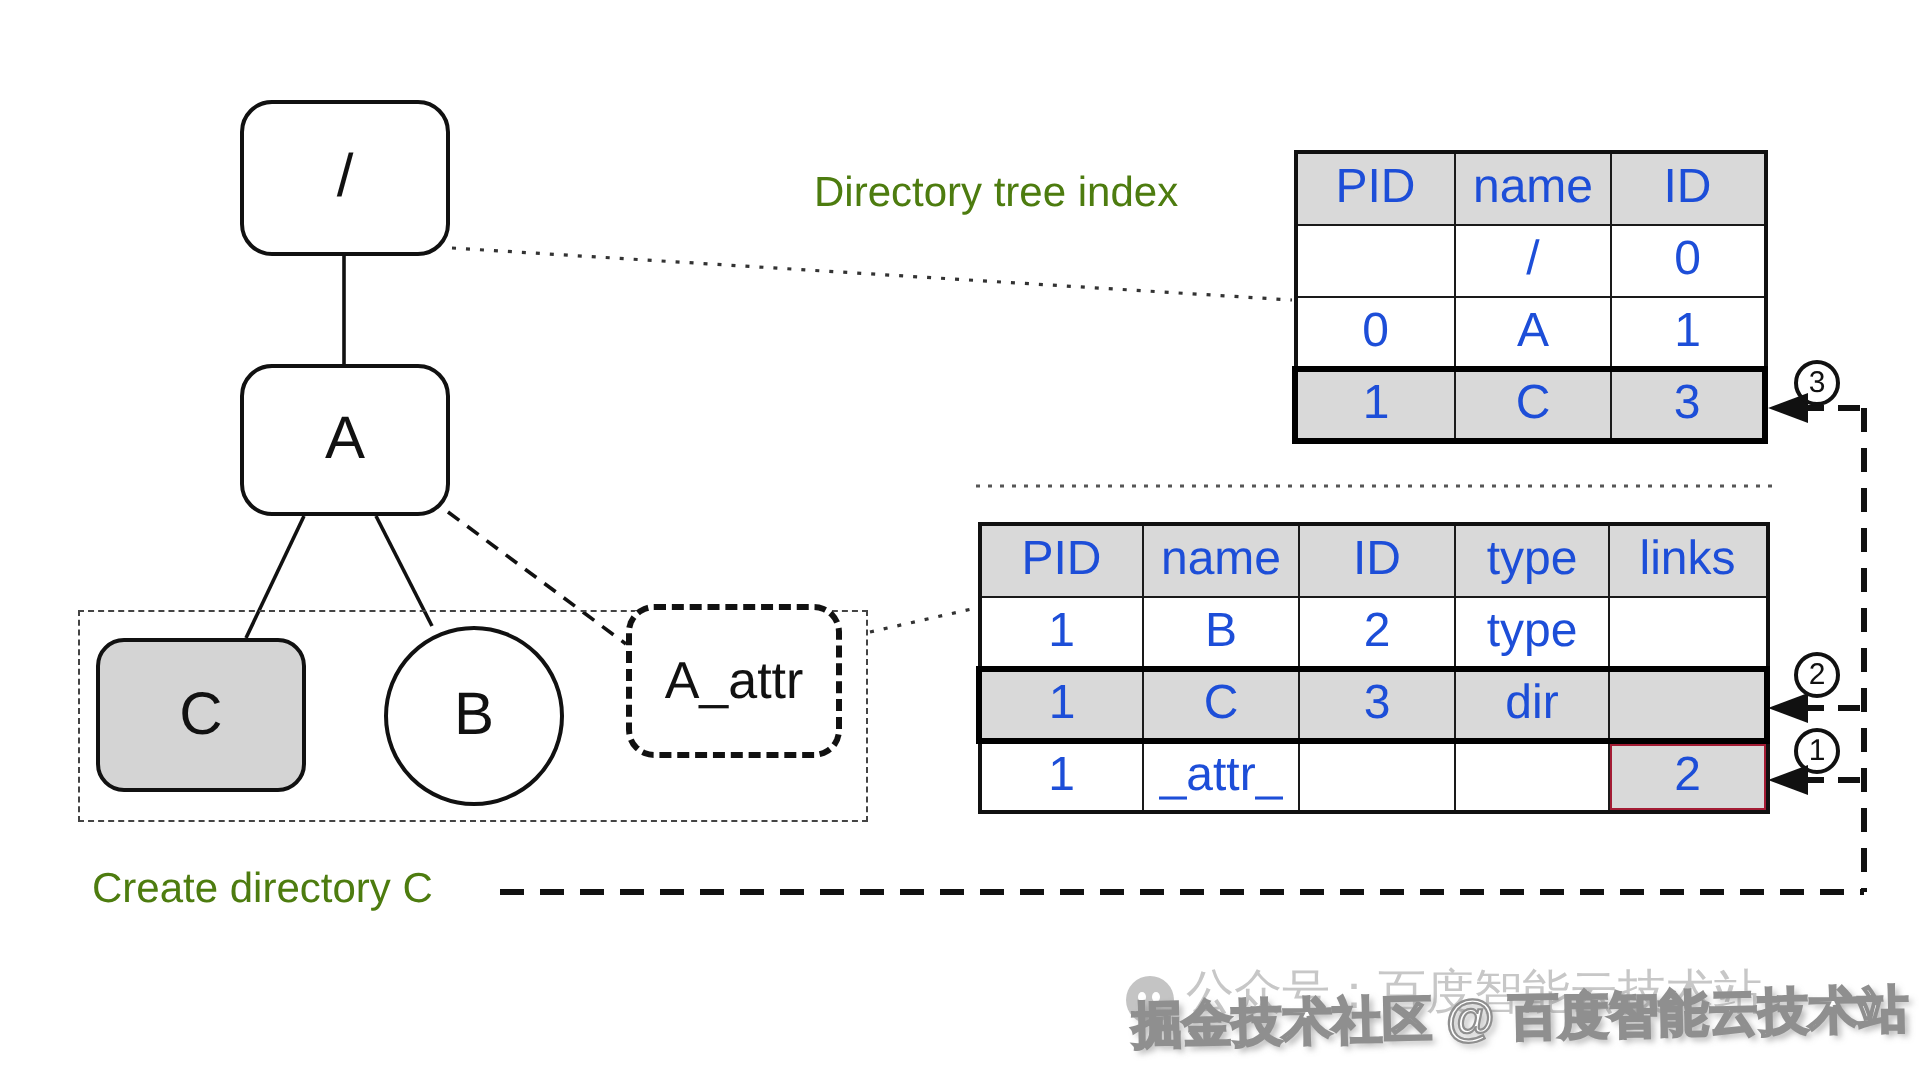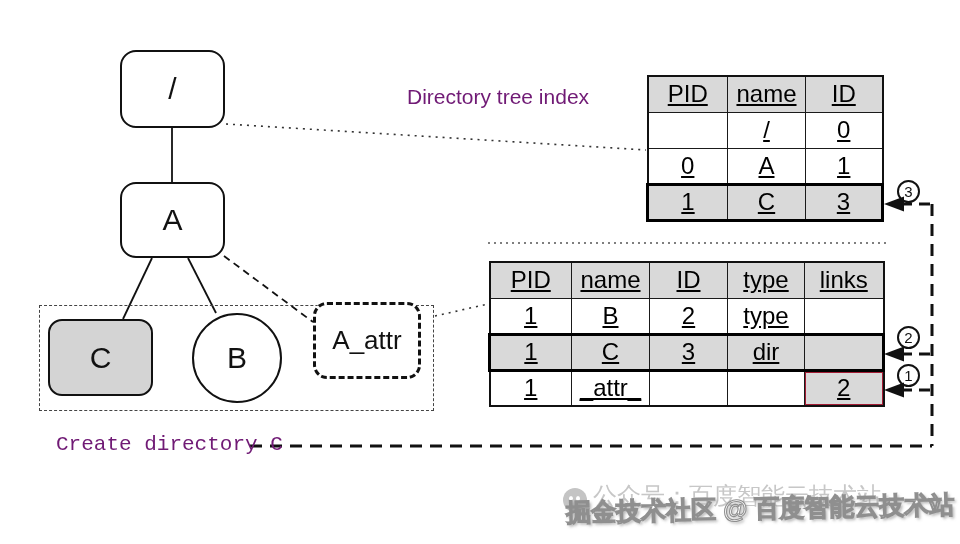--- a/index.html
+++ b/index.html
@@ -16,28 +16,28 @@
   .node-root{left:120px;top:50px;width:105px;height:78px;}
   .node-a{left:120px;top:182px;width:105px;height:76px;}
   .node-c{left:48px;top:319px;width:105px;height:77px;background:#d4d4d4;border-radius:14px;}
   .node-b{left:192px;top:313px;width:90px;height:90px;border-radius:50%;}
   .node-aattr{left:313px;top:302px;width:108px;height:77px;border:3px dashed #111;
     border-radius:14px;font-size:26px;}
   .group-box{left:39px;top:305px;width:395px;height:106px;box-sizing:border-box;
     border:1.6px dashed #444;z-index:1;}
 
   
-  .lbl{color:#701a75;font-size:21px;z-index:2;white-space:nowrap;}
+  .lbl{color:#4d7c0f;font-size:21px;z-index:2;white-space:nowrap;}
   .title-lbl{left:407px;top:85px;}
-  .caption-lbl{left:56px;top:433px;font-family:Liberation Mono, monospace;}
+  .caption-lbl{left:46px;top:433px;}
 
   
   table{border-collapse:collapse;table-layout:fixed;background:#fff;z-index:2;position:absolute;}
   td{box-sizing:border-box;border:1.5px solid #1a1a1a;text-align:center;vertical-align:middle;
-    font-size:24px;color:#000000;padding:0;height:36px;overflow:hidden;text-decoration:underline;}
+    font-size:24px;color:#1d4ed8;padding:0;height:36px;overflow:hidden;}
   .t-index{left:646px;top:75px;border:2.5px solid #111;}
   .t-entry{left:488px;top:261px;border:2.5px solid #111;}
   tr.head td{background:#d9d9d9;}
   tr.hl td{background:#d9d9d9;border-top:3px solid #000;border-bottom:3px solid #000;}
   tr.hl td:first-child{border-left:3px solid #000;}
   tr.hl td:last-child{border-right:3px solid #000;}
   td.redcell{position:relative;background:#d9d9d9;}
   td.redcell::after{content:"";position:absolute;inset:-2px;border:3px solid #a31c34;pointer-events:none;}
 
   

